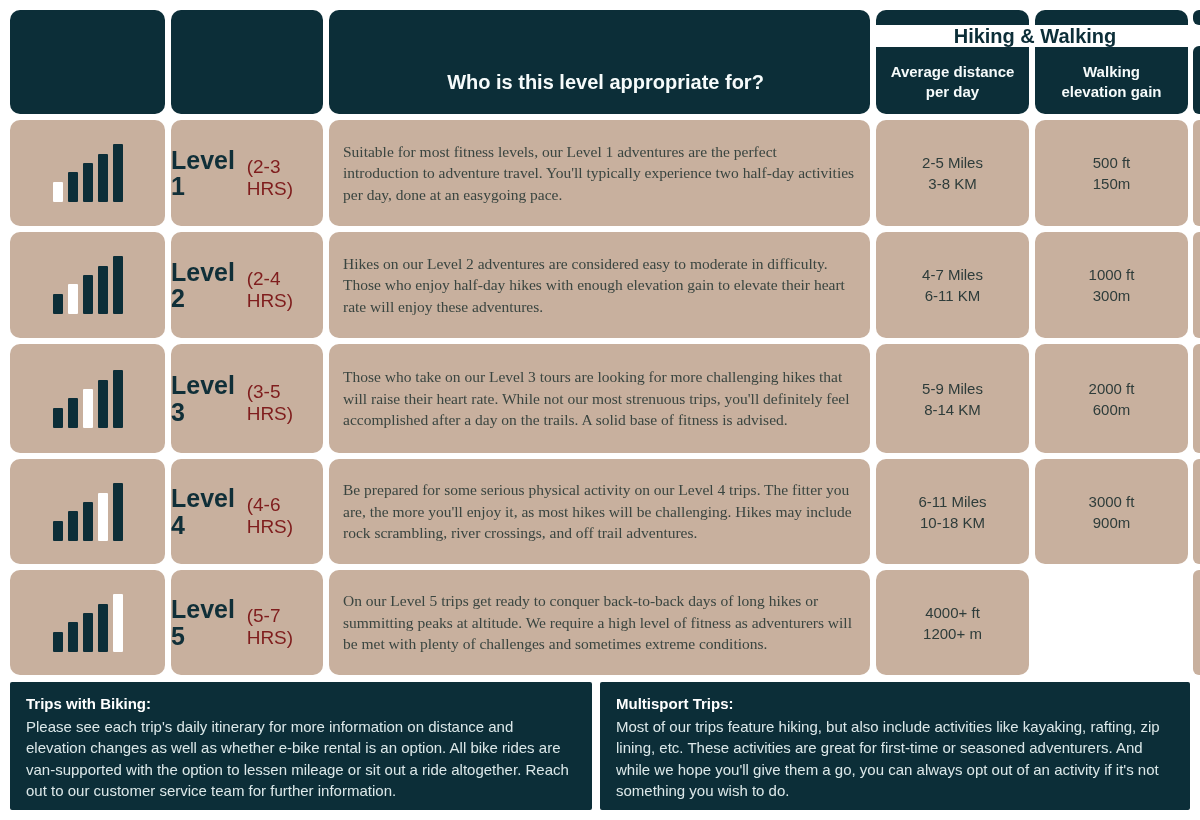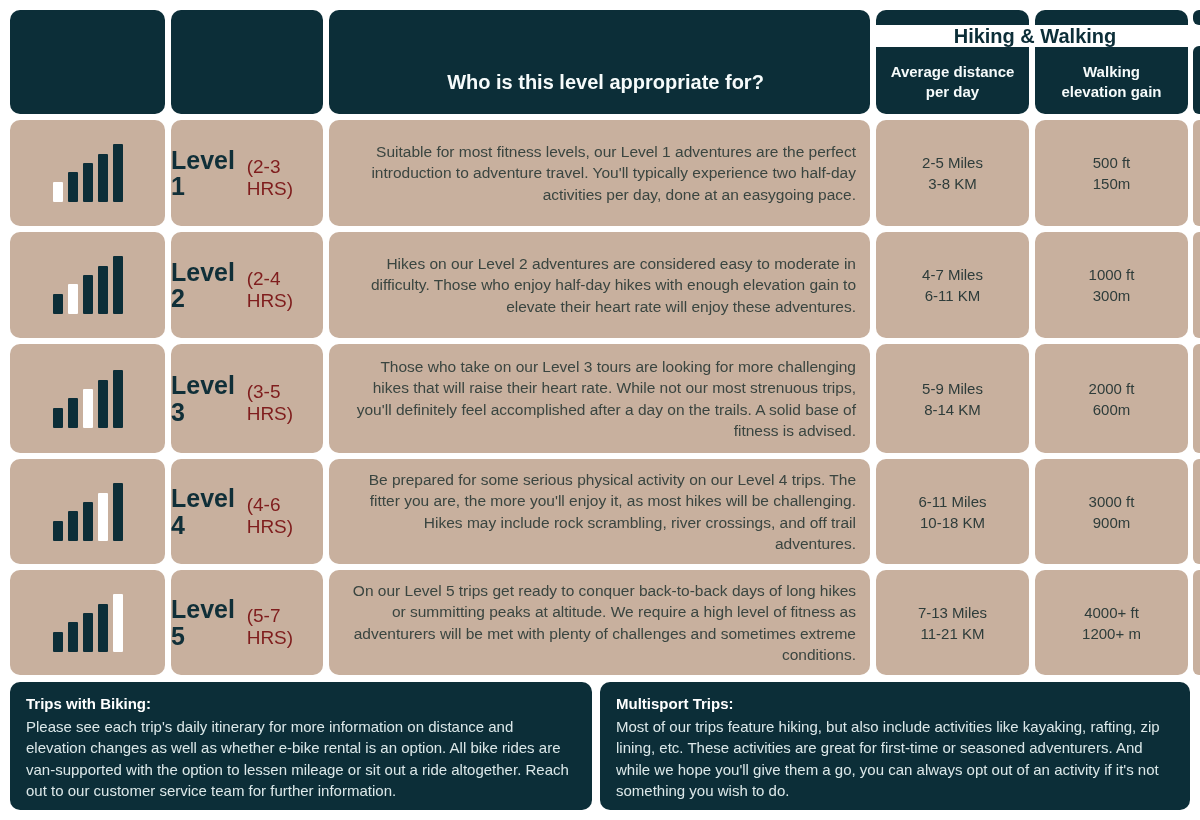--- a/index.html
+++ b/index.html
@@ -45,26 +45,26 @@
   .b1{height:20px;} .b2{height:30px;} .b3{height:39px;} .b4{height:48px;} .b5{height:58px;}
   .bars[data-hl="1"] .b1,
   .bars[data-hl="2"] .b2,
   .bars[data-hl="3"] .b3,
   .bars[data-hl="4"] .b4,
   .bars[data-hl="5"] .b5{background:#ffffff;}
   .level-cell{}
   .level-name{color:#102f38;font-weight:bold;font-size:25px;line-height:1.05;}
   .level-hours{color:#7f1d1d;font-size:19px;margin-top:9px;}
   .desc-cell{
-    color:var(--desc);font-size:15.5px;line-height:1.38;text-align:right;
-    padding:8px 14px;box-sizing:border-box;
+    color:var(--desc);font-size:15.5px;line-height:1.38;text-align:left;
+    padding:8px 14px;box-sizing:border-box;font-family:Liberation Serif, serif;
   }
   .stat-cell{flex-direction:column;color:#2e3c3a;font-size:15px;line-height:1.4;text-align:center;}
   .footnote{
-    position:absolute;top:682px;height:128px;background:var(--dark);border-radius:10px;
+    position:absolute;top:682px;height:128px;background:var(--dark);border-radius:2px;
     color:var(--lightText);font-size:15px;line-height:1.44;
     padding:11px 16px;box-sizing:border-box;
   }
   .footnote .fn-title{color:#ffffff;font-weight:bold;margin-bottom:1px;}
   .fn-left{left:10px;width:582px;}
   .fn-right{left:600px;width:590px;}
   
   .sliver{position:absolute;left:1193px;width:14px;border-radius:6px;}
   .sliver.dk{background:var(--dark);}
   .sliver.tn{background:var(--tan);}
@@ -191,24 +191,20 @@
         <i class="bar b4"></i>
         <i class="bar b5"></i>
       </span>
   </div>
   <div class="box cell level-cell">
     <div class="level-name">Level 5</div>
     <div class="level-hours">(5-7 HRS)</div>
   </div>
   <div class="box cell desc-cell">On our Level 5 trips get ready to conquer back-to-back days of long hikes or summitting peaks at altitude. We require a high level of fitness as adventurers will be met with plenty of challenges and sometimes extreme conditions.</div>
   <div class="box cell stat-cell">
-    <div>7-13 Miles</div>
-    <div>11-21 KM</div>
-  </div>
-  <div class="box cell stat-cell">
     <div>4000+ ft</div>
     <div>1200+ m</div>
   </div>
 </div>
 
 <div class="sliver dk" style="top:10px;height:15px;"></div>
 <div class="sliver dk" style="top:46px;height:68px;"></div>
 <div class="sliver tn" style="top:120px;height:106px;"></div>
 <div class="sliver tn" style="top:232px;height:106px;"></div>
 <div class="sliver tn" style="top:344px;height:109px;"></div>

